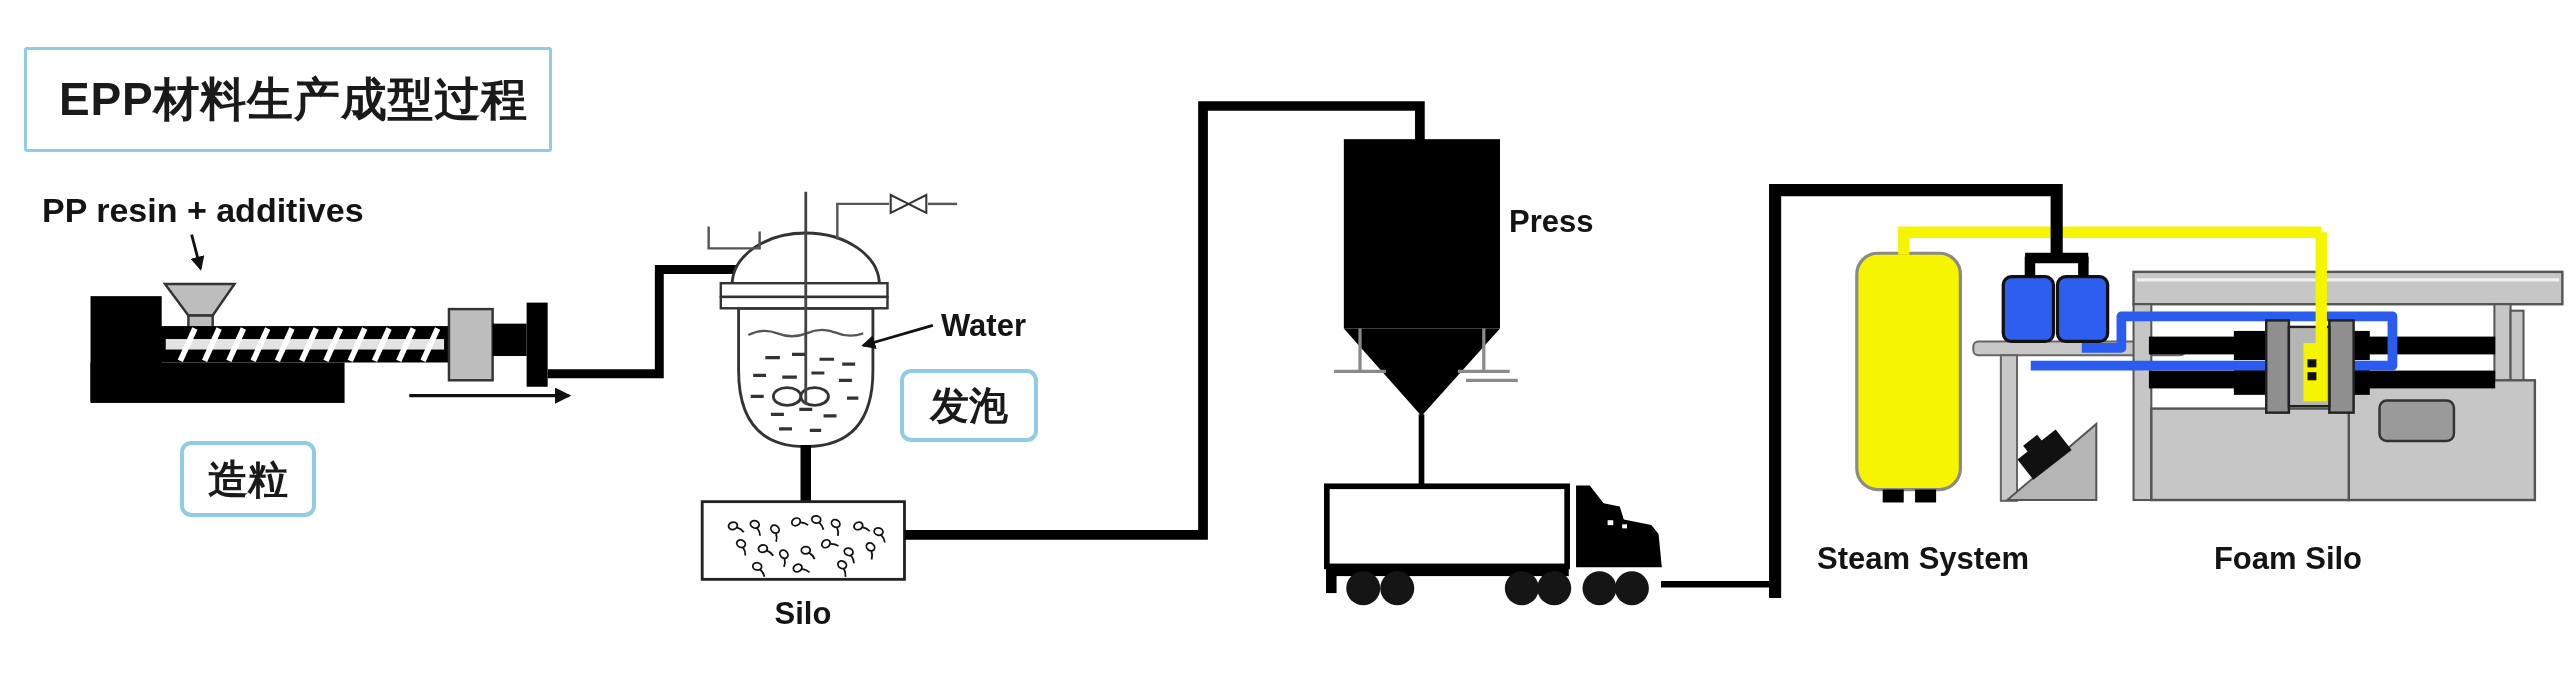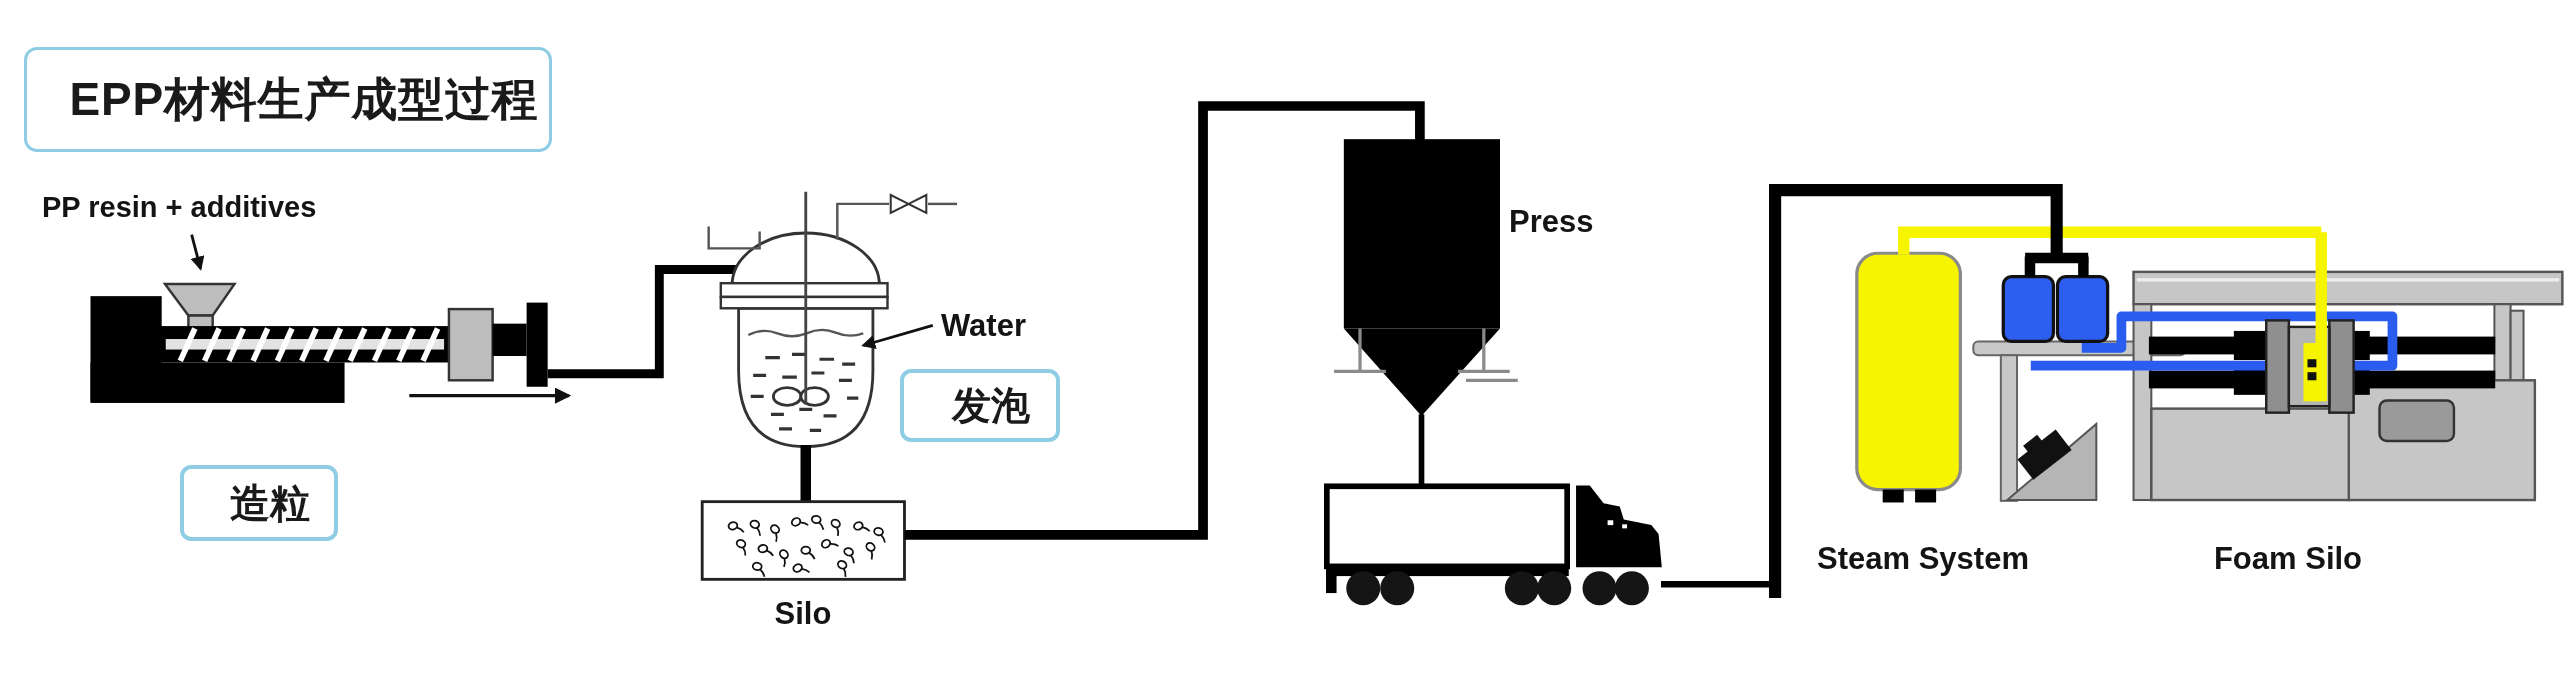--- a/index.html
+++ b/index.html
@@ -1,30 +1,30 @@
 <!DOCTYPE html>
 <html style="font-size:13px"><head>
 <meta charset="utf-8">
 <style>
   html,body{margin:0;padding:0;background:#fff;}
   #stage{position:relative;width:2576px;height:674px;background:#ffffff;overflow:hidden;
          font-family:"Liberation Sans",sans-serif;}
   #diagram-svg{position:absolute;left:0;top:0;}
   .label{position:absolute;color:#141414;white-space:nowrap;font-weight:bold;}
-  .lbl-36{font-size:29px;text-align:right;}
+  .lbl-36{font-size:34px;text-align:right;}
   .lbl-38{font-size:31px;}
   .center{transform:translateX(-50%);}
   .tag{position:absolute;display:flex;align-items:center;justify-content:center;
        background:#ffffff;border:4px solid #8fcde4;border-radius:11.3px;
-       color:#1a1a1a;font-weight:bold;padding-left:22px;}
+       color:#1a1a1a;font-weight:bold;}
   #title-box{position:absolute;left:24px;top:47px;width:528px;height:105px;
-       border:3.2px solid #8fcde4;border-radius:13px;background:#ffffff;
+       border:3.2px solid #8fcde4;border-radius:3px;background:#ffffff;
        display:flex;align-items:center;padding-left:32px;box-sizing:border-box;
-       font-size:46px;font-weight:bold;color:#1a1a1a;letter-spacing:0.8px;justify-content:center;}
-  #granulation-tag{left:180px;top:441px;width:128px;height:68px;font-size:40px;margin-top:24px;}
+       font-size:46px;font-weight:bold;color:#1a1a1a;letter-spacing:0.8px;}
+  #granulation-tag{left:180px;top:441px;width:128px;height:68px;font-size:40px;}
   #foaming-tag{left:900px;top:369px;width:130px;height:65px;font-size:39px;}
 </style>
 </head>
 <body>
 
 <div id="stage">
 
 <svg id="diagram-svg" width="2576" height="674" viewBox="0 0 3182 833">
   <defs>
     <marker id="ah" viewBox="0 0 10 10" refX="8.5" refY="5" markerWidth="5" markerHeight="5" orient="auto-start-reverse">

